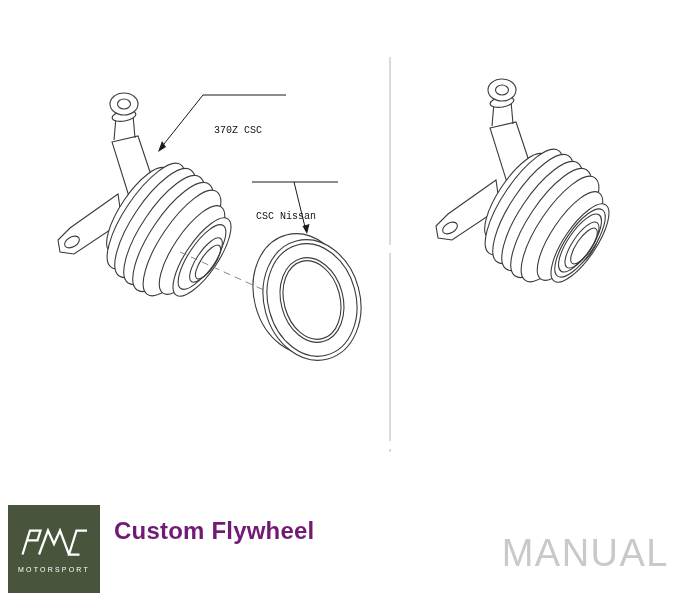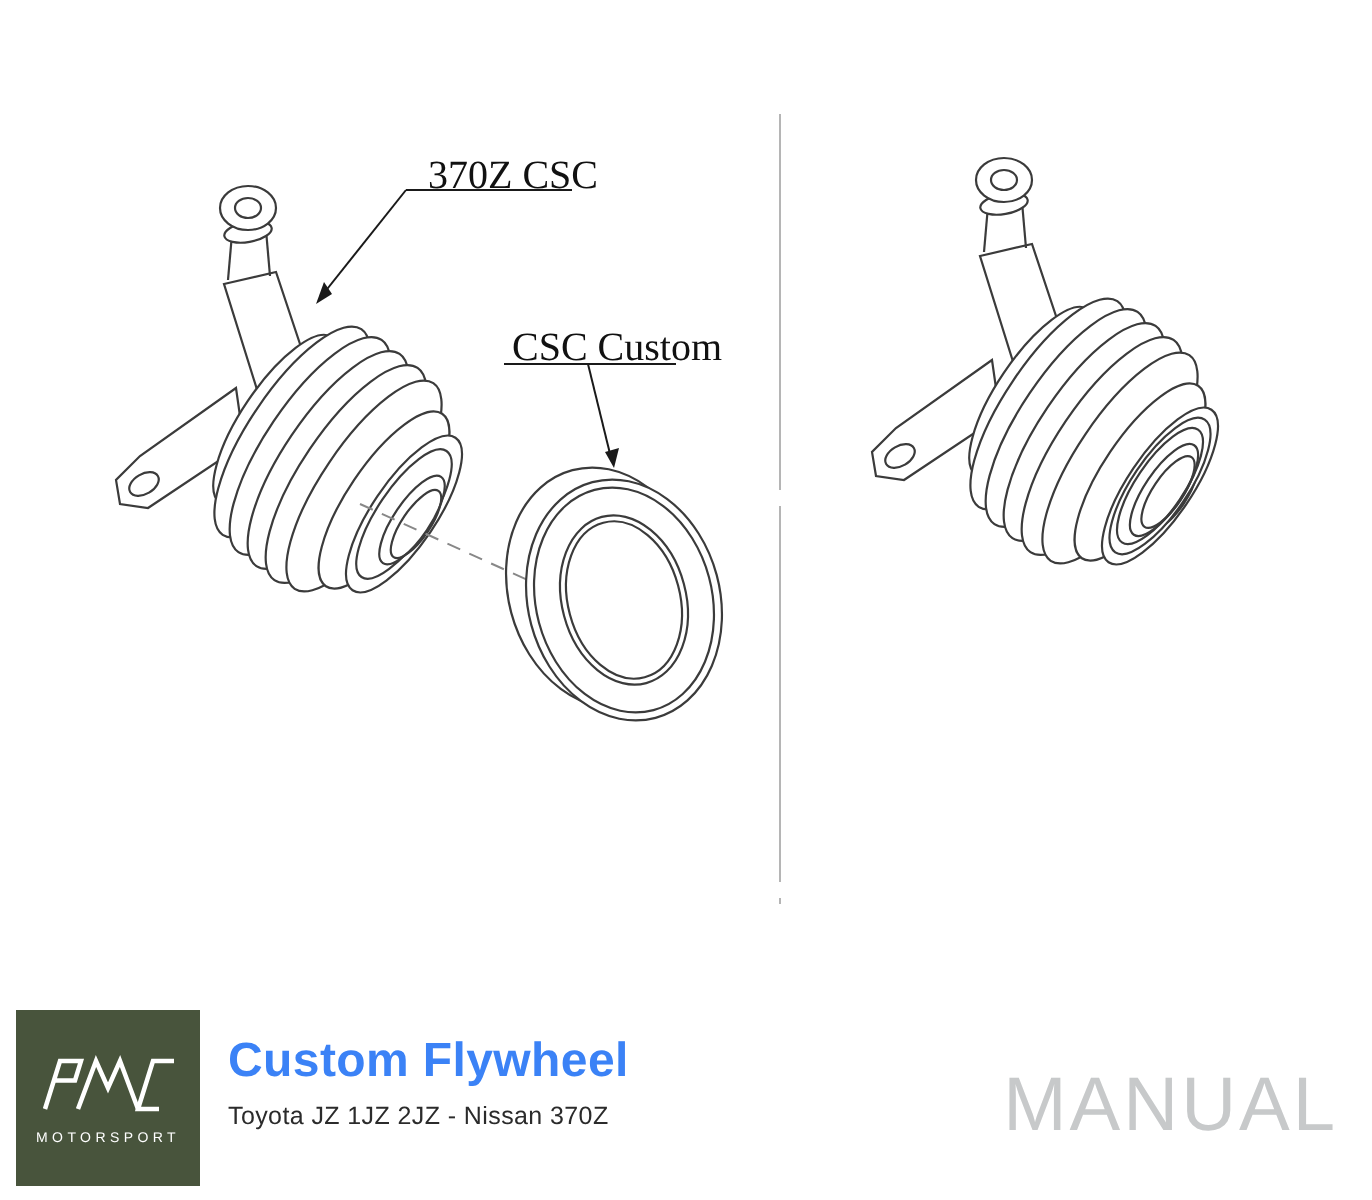--- a/index.html
+++ b/index.html
@@ -3,38 +3,39 @@
 <meta charset="utf-8">
 <style>
   html,body{margin:0;padding:0;background:#ffffff;}
   .page{
     position:relative;width:686px;height:600px;background:#fff;overflow:hidden;
     font-family:"Liberation Sans",sans-serif;
   }
   .diagram-area{position:absolute;left:0;top:0;width:686px;height:500px;}
   .diagram-svg{position:absolute;left:0;top:0;}
   .dia-label{
-    position:absolute;font-size:20px;color:#111;white-space:nowrap;
-    font-family:Liberation Serif, serif;
+    position:absolute;font-size:10px;color:#111;white-space:nowrap;
+    font-family:Liberation Mono, monospace;
+    margin-top:48px;
   }
   #lbl-csc{left:214px;top:77px;}
   #lbl-overlay{left:256px;top:163px;}
 
   .footer{position:absolute;left:0;top:498px;width:686px;height:102px;background:#fff;}
   .logo-box{
     position:absolute;left:8px;top:7px;width:92px;height:88px;background:#48543c;
     display:flex;flex-direction:column;align-items:center;justify-content:center;gap:7px;
   }
   .logo-sub{
     color:#ffffff;font-size:7px;letter-spacing:2.2px;font-weight:400;
     font-family:"Liberation Sans",sans-serif;
   }
   .title-block{position:absolute;left:114px;top:20px;}
   .product-title{
-    font-size:24px;font-weight:700;color:#3b82f6;letter-spacing:0.2px;line-height:1.1;
+    font-size:24px;font-weight:700;color:#701a75;letter-spacing:0.2px;line-height:1.1;
   }
   .product-subtitle{
     margin-top:7px;font-size:12.5px;color:#2b2b2b;letter-spacing:0.2px;
   }
   .watermark{
     position:absolute;right:17px;top:36px;font-size:38px;font-weight:500;
     color:#c7c9ca;letter-spacing:1.5px;line-height:1;
   }
 </style>
 </head>
@@ -109,35 +110,34 @@
           <ellipse cx="580" cy="243" rx="40" ry="14" transform="rotate(-56 580 243)" fill="#ffffff"></ellipse>
           <ellipse cx="580" cy="243" rx="34" ry="12" transform="rotate(-56 580 243)"></ellipse>
           <ellipse cx="582" cy="245" rx="27" ry="9.5" transform="rotate(-56 582 245)"></ellipse>
           <ellipse cx="584" cy="246" rx="21" ry="7.5" transform="rotate(-56 584 246)"></ellipse>
         </g>
       </g>
     </svg>
 
     <div class="dia-label" id="lbl-csc">370Z CSC</div>
 
-    <div class="dia-label" id="lbl-overlay">CSC Custom</div>
+    <div class="dia-label" id="lbl-overlay">CSC Nissan</div>
   </div>
 
   <div class="footer">
 
     <div class="logo-box">
       <svg width="72" height="33" viewBox="0 0 96 44" fill="none" stroke="#ffffff" stroke-width="3" stroke-linejoin="miter">
         <path d="M6 38 L16 6 L30 6 L26 19 L13 19"></path>
         <path d="M28 38 L40 6 L48 24 L56 6 L68 38"></path>
         <path d="M92 6 L78 6 L68 38 L82 38"></path>
       </svg>
       <div class="logo-sub">MOTORSPORT</div>
     </div>
 
     <div class="title-block">
       <div class="product-title">Custom Flywheel</div>
-      <div class="product-subtitle">Toyota JZ 1JZ 2JZ - Nissan 370Z</div>
     </div>
 
     <div class="watermark">MANUAL</div>
   </div>
 
 </div>
 
 </body></html>

